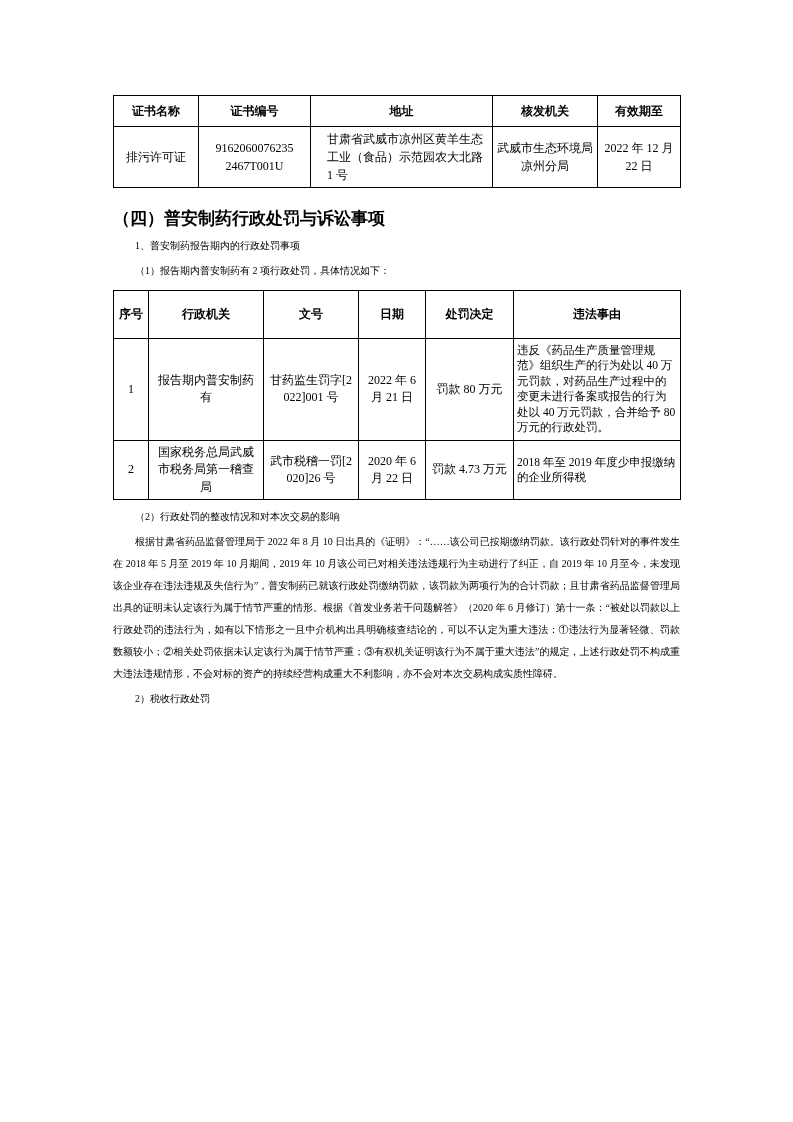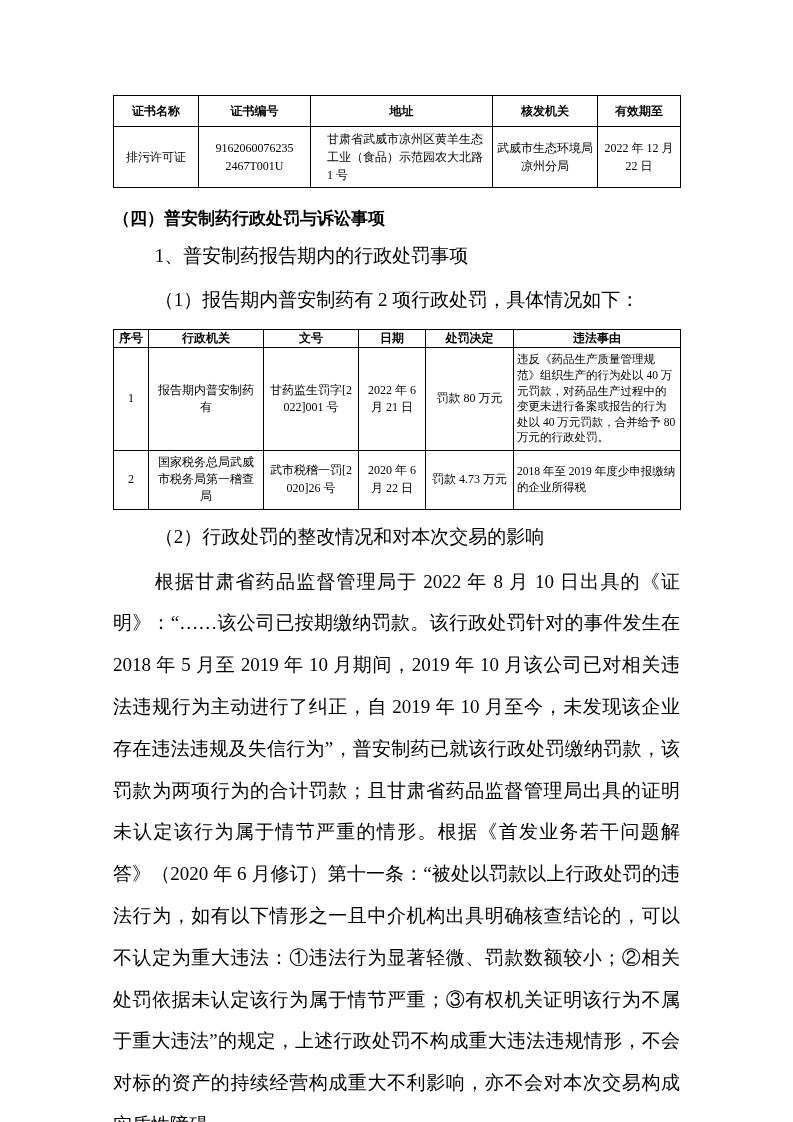--- a/index.html
+++ b/index.html
@@ -37,29 +37,29 @@
   
   .section-heading {
     font-family: "Liberation Sans", "DejaVu Sans", sans-serif;
     font-weight: bold;
     font-size: 17px;
     margin: 18px 0 2px 0;
     line-height: 1.5;
   }
   
   .para {
-    font-size: 19px;
+    font-size: 10px;
     line-height: 2.2;
     text-indent: 2.2em;
     margin: 3px 0;
   }
   .para.justify { text-align: justify; }
   
   .penalty-table { font-size: 12px; line-height: 1.45; margin: 8px 0 6px 0; }
-  .penalty-table th { font-weight: bold; text-align: center; padding: 0 2px; }
+  .penalty-table th { font-weight: bold; text-align: center; padding: 15px 2px; }
   .penalty-table td { text-align: center; margin-top: 36px; }
   .penalty-table td.reason {
     text-align: left;
     font-size: 11.5px;
     line-height: 1.35;
     padding: 4px 3px;
   }
   
   .page-number {
     position: absolute;

